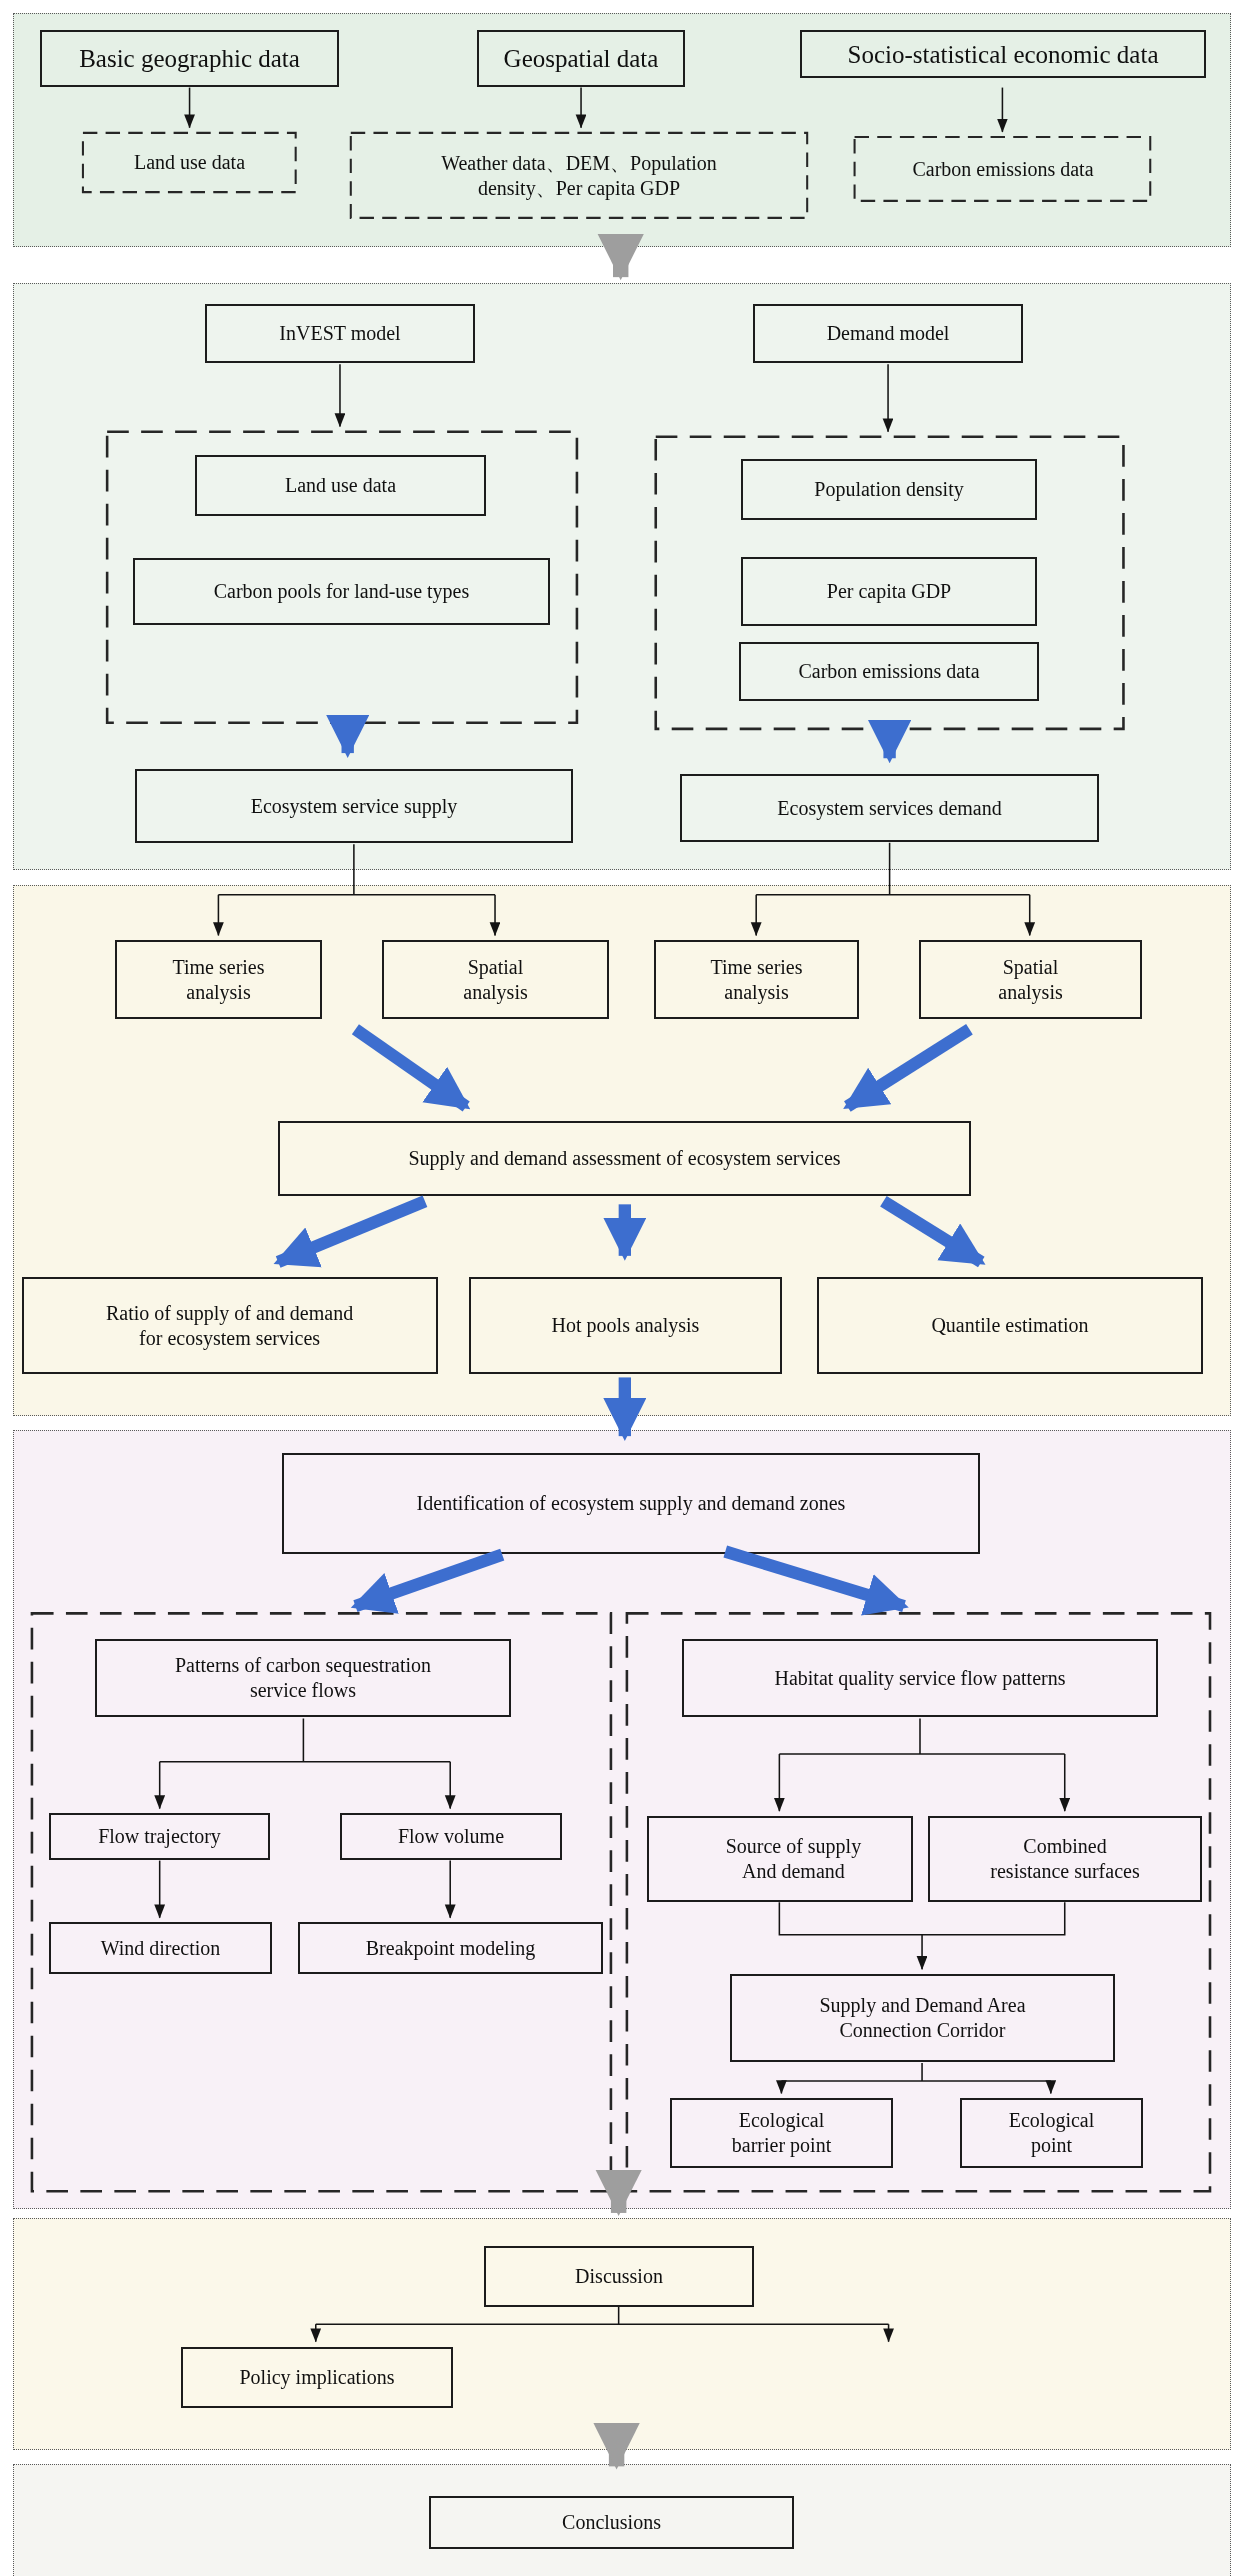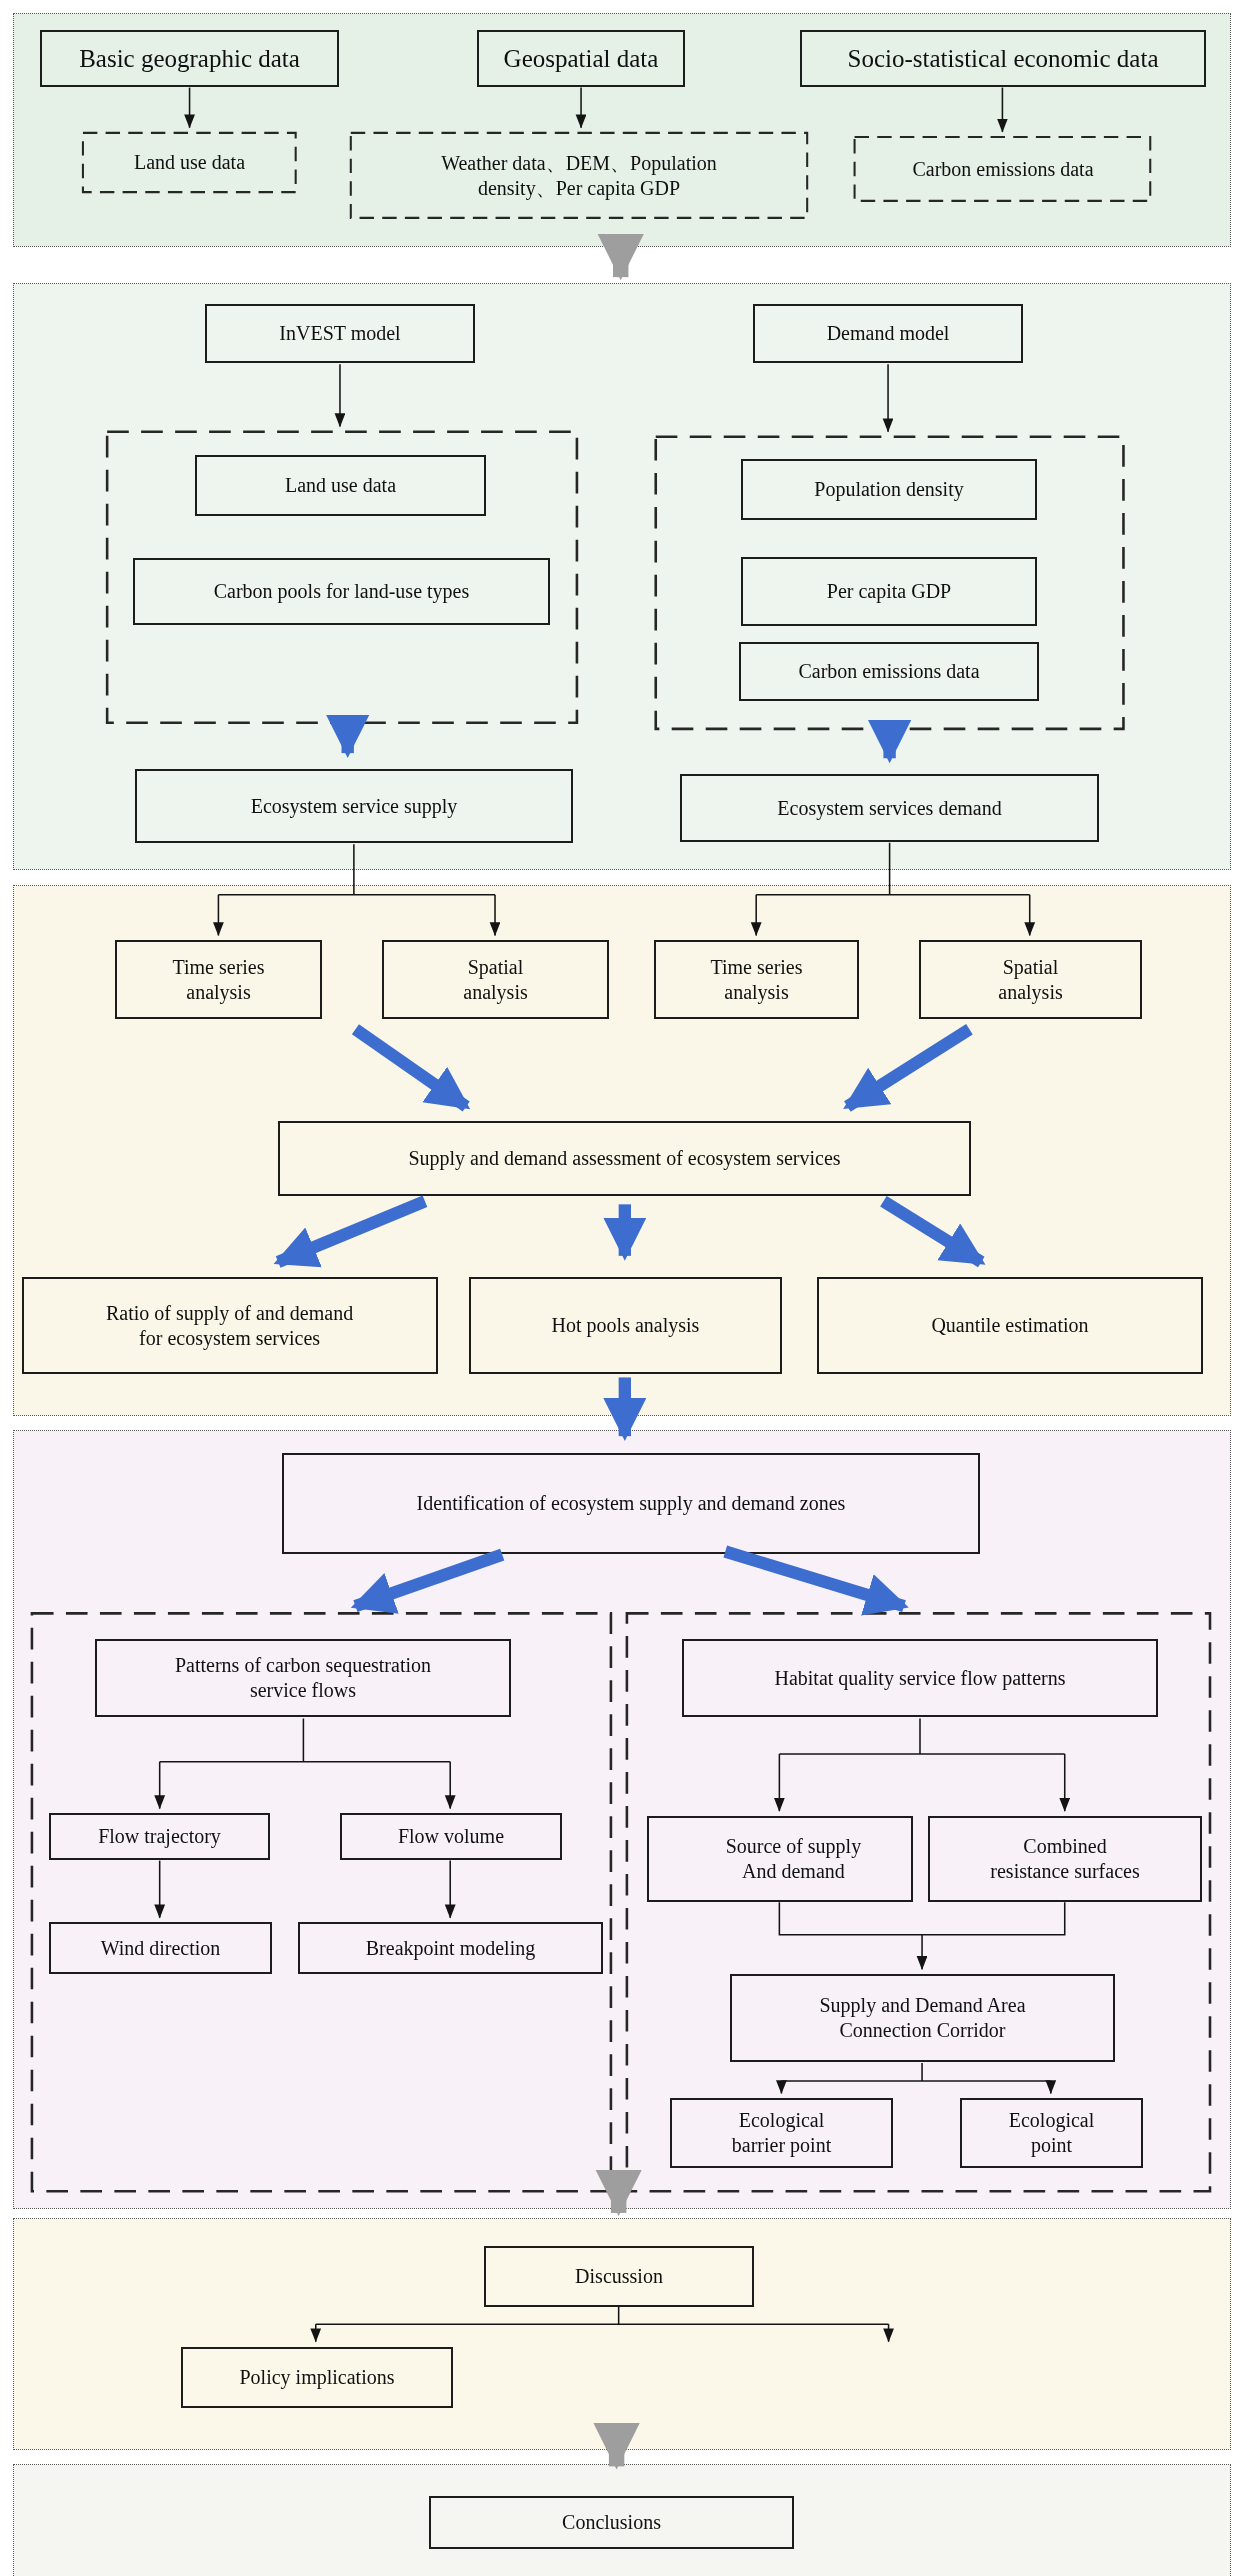--- a/index.html
+++ b/index.html
@@ -43,21 +43,21 @@
 
   <div class="section" style="left:13px;top:13px;width:1218px;height:234px;background:#e5f0e6;"></div>
   <div class="section" style="left:13px;top:283px;width:1218px;height:587px;background:#eef4ee;"></div>
   <div class="section" style="left:13px;top:885px;width:1218px;height:531px;background:#faf7e8;"></div>
   <div class="section" style="left:13px;top:1430px;width:1218px;height:779px;background:#f8f1f7;"></div>
   <div class="section" style="left:13px;top:2218px;width:1218px;height:232px;background:#fbf8ea;"></div>
   <div class="section" style="left:13px;top:2464px;width:1218px;height:118px;background:#f5f5f2;"></div>
 
   <div class="box solid" style="left:40px;top:30px;width:299px;height:57px;font-size:25px;">Basic geographic data</div>
   <div class="box solid" style="left:477px;top:30px;width:208px;height:57px;font-size:25px;">Geospatial data</div>
-  <div class="box solid" style="left:800px;top:30px;width:406px;height:57px;font-size:25px;">Socio-statistical economic data</div>
+  <div class="box solid" style="left:800px;top:30px;width:406px;height:48px;font-size:25px;">Socio-statistical economic data</div>
   <div class="box noborder" style="left:83px;top:133px;width:213px;height:59px;">Land use data</div>
   <div class="box noborder" style="left:351px;top:133px;width:456px;height:85px;">Weather data、DEM、Population
 density、Per capita GDP</div>
   <div class="box noborder" style="left:855px;top:137px;width:296px;height:64px;">Carbon emissions data</div>
 
   <div class="box solid" style="left:205px;top:304px;width:270px;height:59px;">InVEST model</div>
   <div class="box solid" style="left:753px;top:304px;width:270px;height:59px;">Demand model</div>
 
   <div class="box solid" style="left:195px;top:455px;width:291px;height:61px;">Land use data</div>
   <div class="box solid" style="left:133px;top:558px;width:417px;height:67px;">Carbon pools for land-use types</div>

